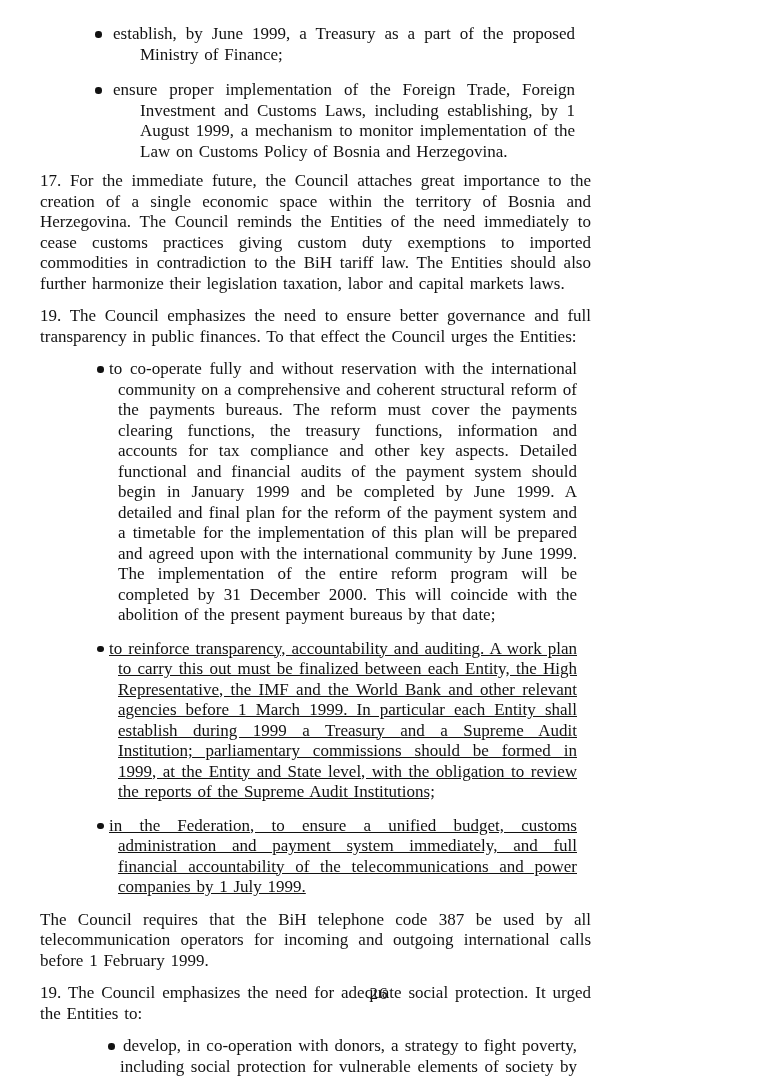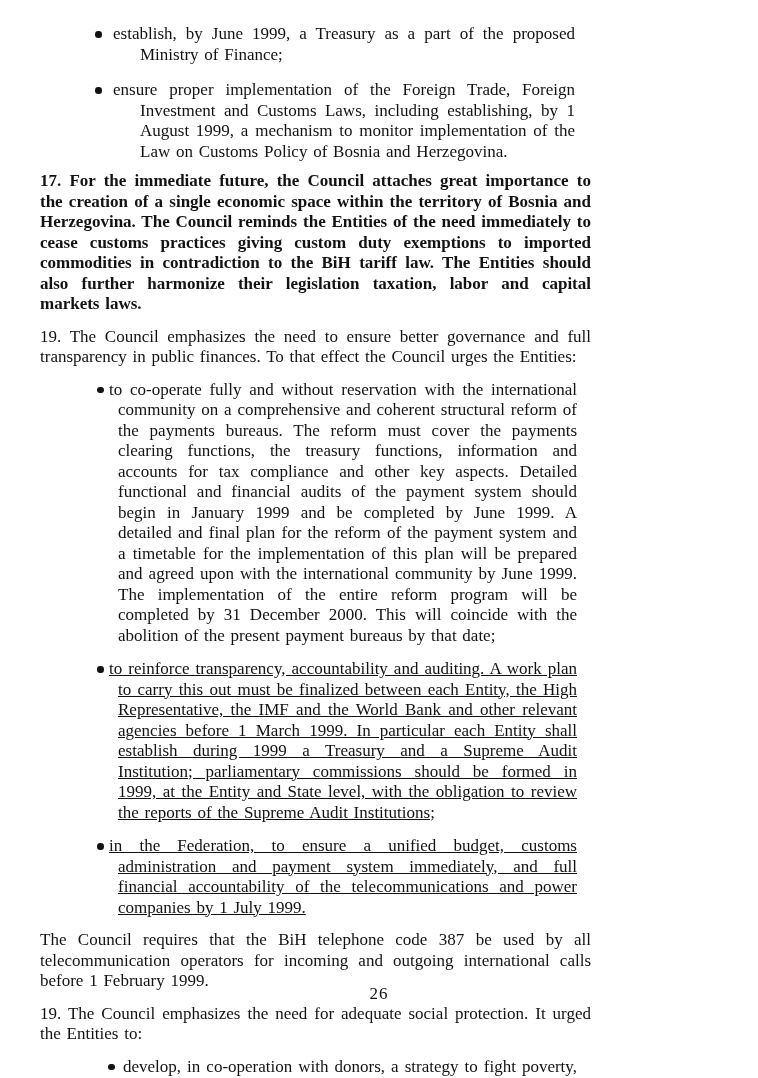--- a/index.html
+++ b/index.html
@@ -60,21 +60,21 @@
   .list-18 .item + .item { margin-top: 13px; text-decoration: underline; }
   
   .list-19 .item {
     padding-left: 80px;
     text-indent: 3px;
     margin-right: 14px;
   }
   .list-19 .dot { left: 68px; }
   .list-19 .item + .item { margin-top: 13px; }
 
-  .p17 { margin-top: 8px; margin-bottom: 11px; font-weight: bold; }
+  .p17 { margin-top: 8px; margin-bottom: 11px; }
   .p18 { margin-bottom: 13px; }
   .p-phone { margin-top: 13px; margin-bottom: 11px; }
   .p19 { margin-bottom: 13px; }
 
   .page-number {
     position: absolute;
     top: 984px;
     left: 0;
     width: 758px;
     text-align: center;

